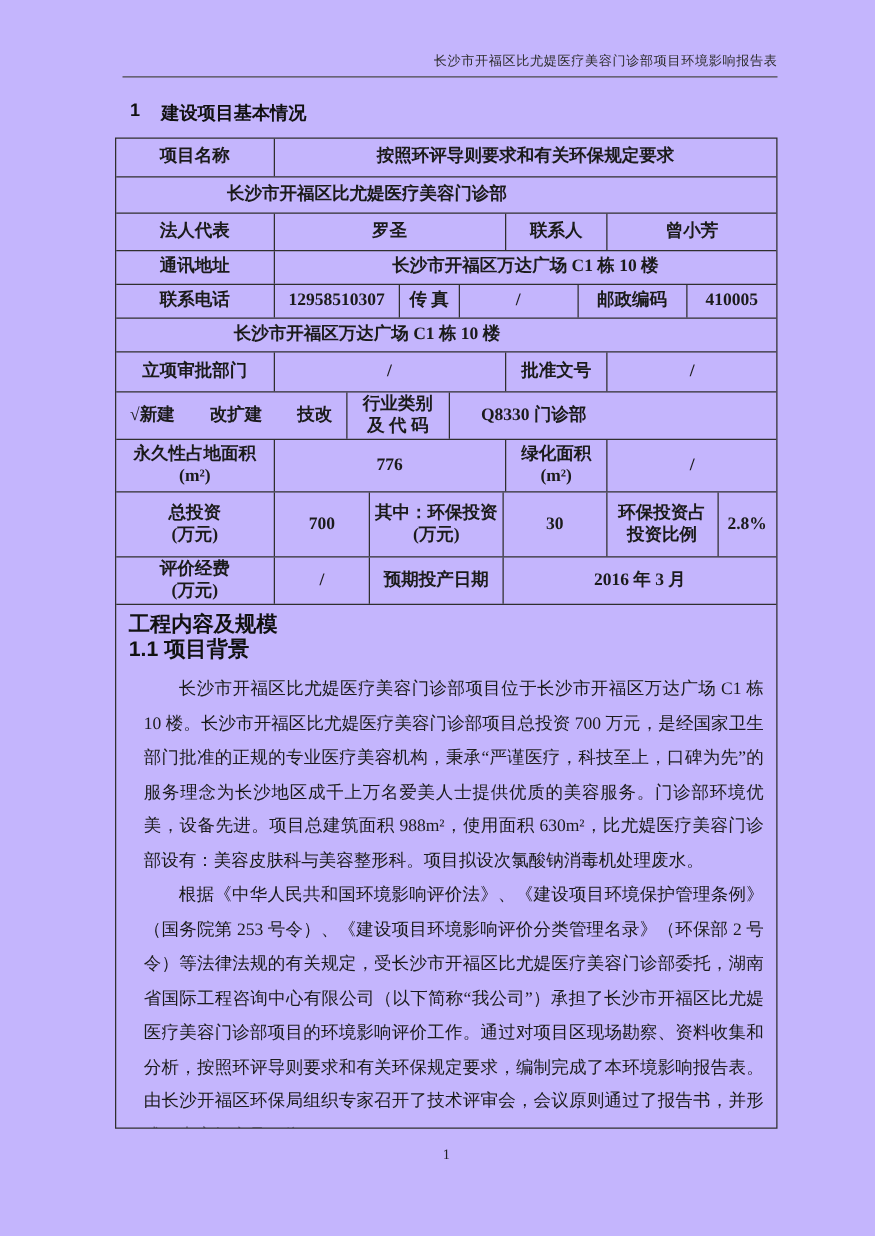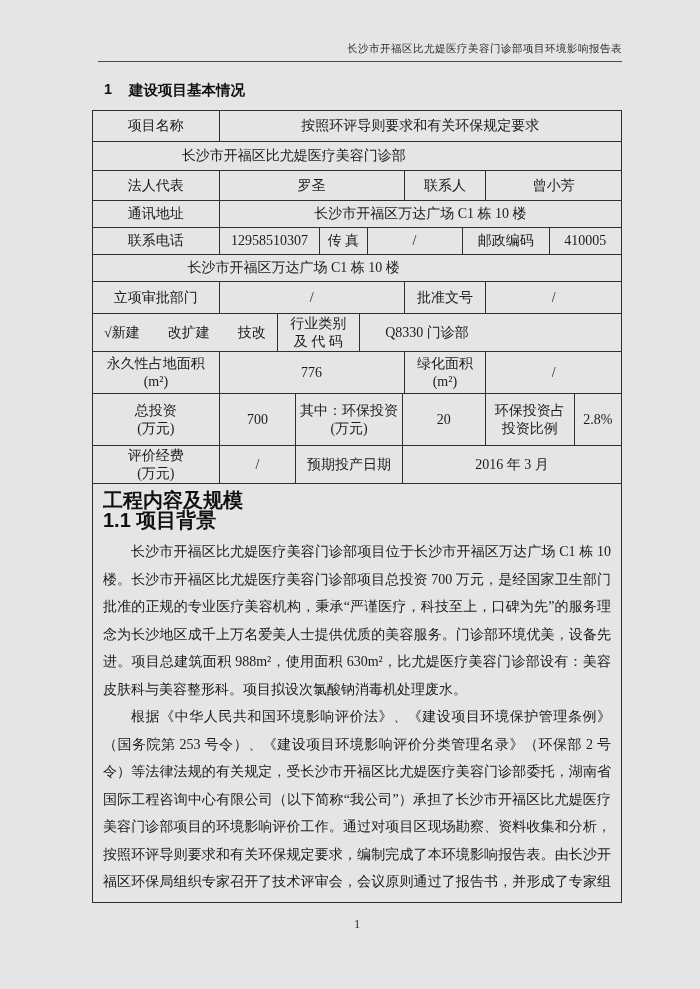--- a/index.html
+++ b/index.html
@@ -1,19 +1,19 @@
 <!DOCTYPE html>
 <html><head>
 <meta charset="utf-8">
 <style>
   html,body{margin:0;padding:0;background:#ffffff;}
   .page{
     position:relative;
     width:700px;height:989px;
-    background:#e5e5e5;
+    background:#c4b5fd;
     color:#1b1b1b;
     font-family:"Liberation Serif","DejaVu Serif",serif;
     overflow:hidden;
   }
   
   .running-header{
     margin-left:98px;
     width:524px;
     padding-top:42px;
     padding-bottom:5px;
@@ -44,47 +44,48 @@
   }
   .tr{display:flex;border-bottom:1px solid #2f2f2f;box-sizing:border-box;}
   .td{
     border-right:1px solid #2f2f2f;
     box-sizing:border-box;
     display:flex;align-items:center;justify-content:center;
     text-align:center;
     white-space:pre-line;
     line-height:1.25;
     padding:1px 2px;
+    font-weight:bold;
   }
   .td:last-child{border-right:none;}
   .w24{width:24%}.w76{width:76%}
   .w35{width:35%}.w155{width:15.5%}.w255{width:25.5%}
   .w19{width:19%}.w9{width:9%}.w18{width:18%}.w165{width:16.5%}.w135{width:13.5%}
   .w145{width:14.5%}.w202{width:20.2%}.w157{width:15.7%}.w168{width:16.8%}.w88{width:8.8%}
   .w413{width:41.3%}
   .h31{min-height:31px}.h29{min-height:29px}.h30{min-height:30px}.h27{min-height:27px}
   .h32{min-height:32px}.h36{min-height:36px}.h42{min-height:42px}.h52{min-height:52px}.h37{min-height:37px}
   
   .content-box{
     box-sizing:border-box;
     height:418px;
     padding:6px 10px 0 10px;
     overflow:hidden;
     border-bottom:none;
   }
   .cs-title,.cs-subtitle{
     font-family:"Liberation Sans","DejaVu Sans",sans-serif;
     font-weight:bold;
-    font-size:20px;
+    font-size:17px;
     line-height:20px;
     color:#111;
   }
   .cs-subtitle{margin-top:0;}
   .cs-para{
-    margin:8px 0 0 0;
+    margin:8px 0 0 12px;
     font-size:14px;
     line-height:27.5px;
     text-align:justify;
     text-indent:2em;
     color:#1b1b1b;
   }
   .cs-para + .cs-para{margin-top:0;}
   
   .page-number{
     margin-left:92px;
@@ -167,21 +168,21 @@
 (m²)</div>
       <div class="td w255">/</div>
     </div>
 
     <div class="tr h52">
       <div class="td w24">总投资
 (万元)</div>
       <div class="td w145">700</div>
       <div class="td w202">其中：环保投资
 (万元)</div>
-      <div class="td w157">20</div>
+      <div class="td w157">30</div>
       <div class="td w168">环保投资占
 投资比例</div>
       <div class="td w88">2.8%</div>
     </div>
 
     <div class="tr h37">
       <div class="td w24">评价经费
 (万元)</div>
       <div class="td w145">/</div>
       <div class="td w202">预期投产日期</div>

